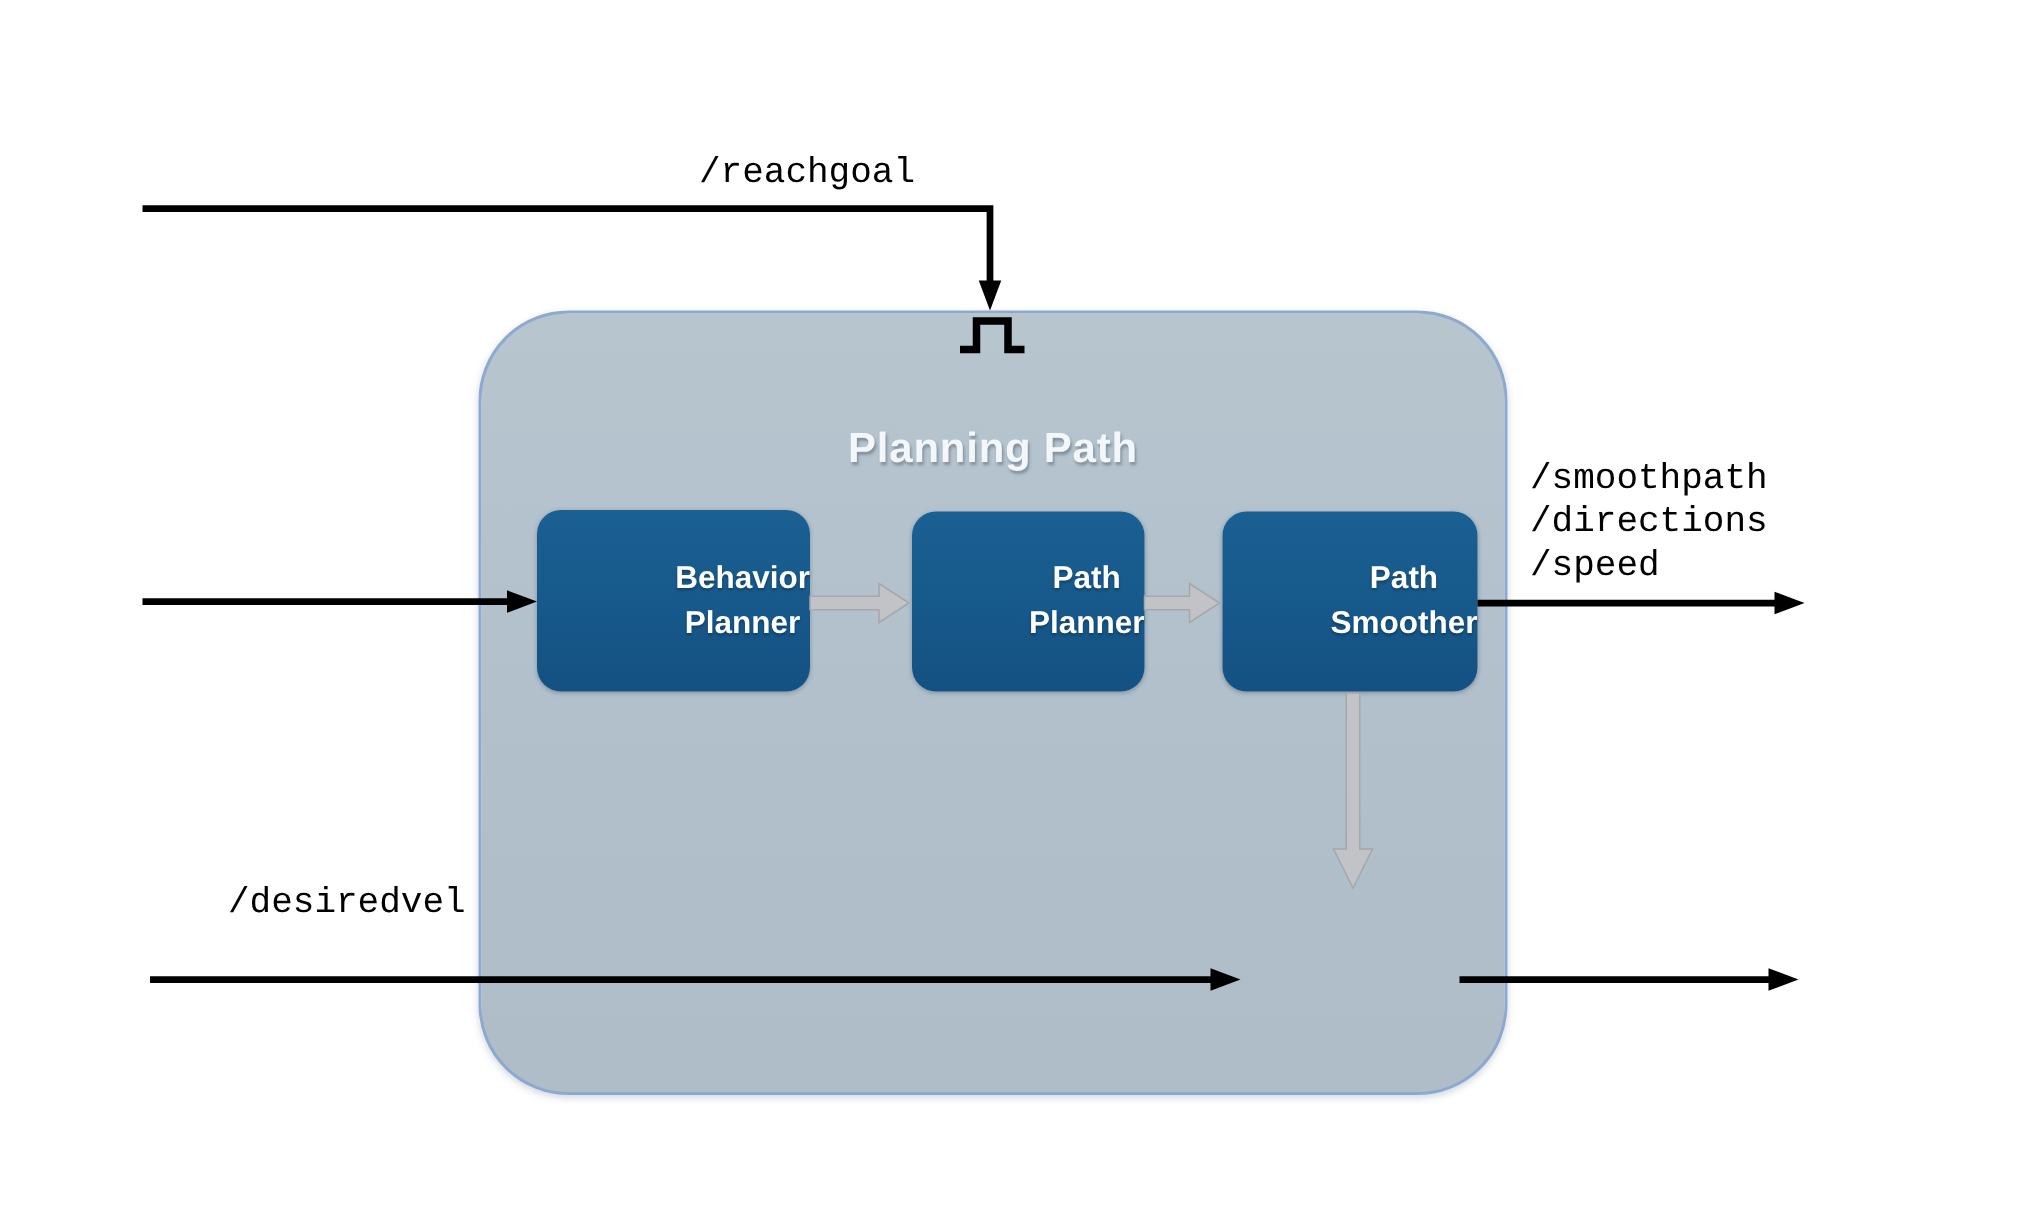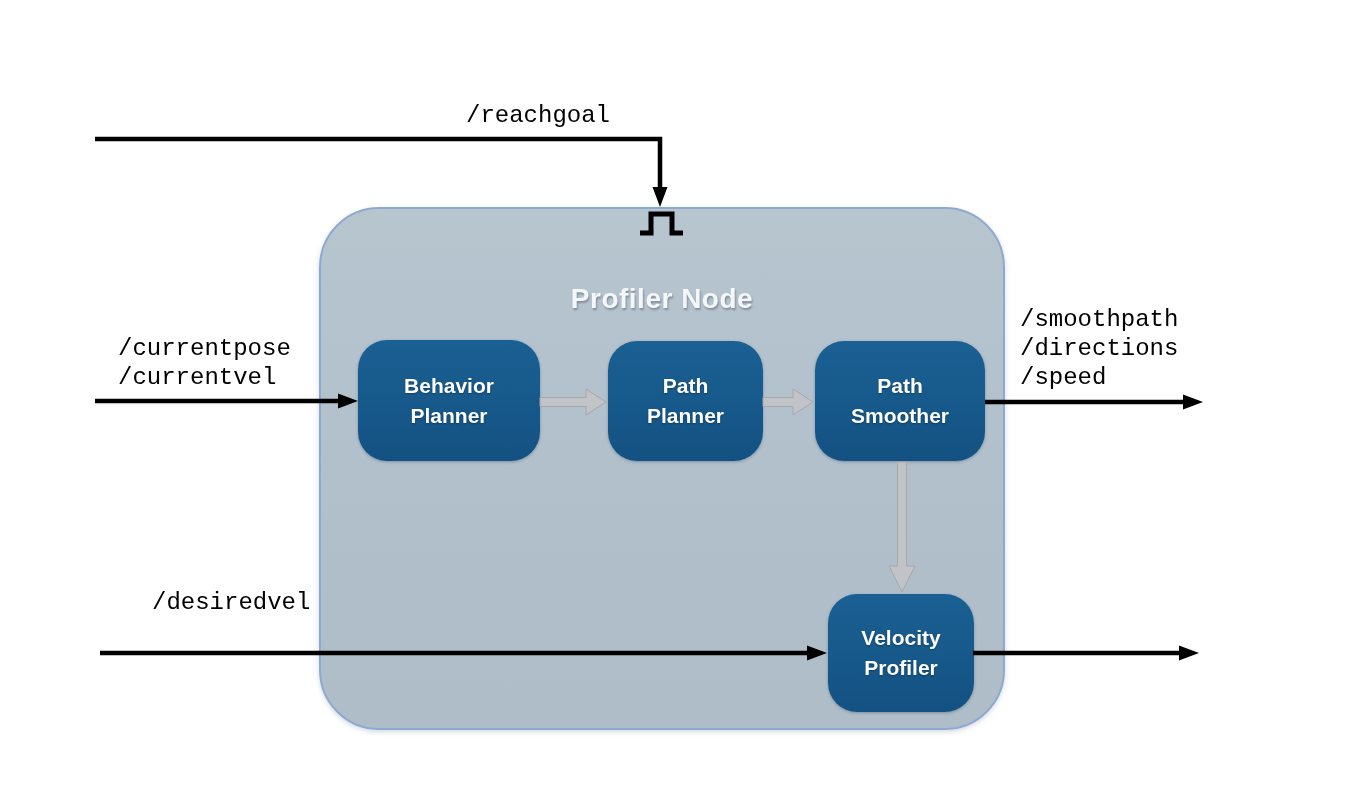--- a/index.html
+++ b/index.html
@@ -17,22 +17,22 @@
   }
   .node-title {
     position:absolute; left:319px; top:283px; width:686px;
     text-align:center; font-size:28px; font-weight:bold; color:#f4f7f9;
     letter-spacing:0.5px; text-shadow:1px 2px 2px rgba(90,100,115,0.55);
   }
   
   .block {
     position:absolute; box-sizing:border-box;
     background:linear-gradient(180deg,#1b6093 0%, #175a8c 45%, #145182 100%);
-    border-radius:29px; color:#ffffff;
-    display:flex; align-items:center; justify-content:center;
+    border-radius:16px; color:#ffffff;
+    display:flex; align-items:center; justify-content:flex-end;
     box-shadow:0 1px 3px rgba(30,60,90,0.35);
   }
   .block-label {
     white-space:pre-line; text-align:center;
     font-size:21px; font-weight:bold; line-height:30px;
     text-shadow:0 1px 2px rgba(0,0,0,0.3);
   }
   #b-behavior  { left:358px; top:340px; width:182px; height:121px; }
   #b-pathplanner { left:608px; top:341px; width:155px; height:120px; }
   #b-smoother  { left:815px; top:341px; width:170px; height:120px; }
@@ -50,42 +50,36 @@
   #t-velprofile { left:1016px; top:612px; }
   
   svg.arrows { position:absolute; left:0; top:0; z-index:5; pointer-events:none; }
 </style>
 </head>
 <body>
 
 <div class="stage">
 
   <div class="container-box"></div>
-  <div class="node-title">Profiler Node</div>
+  <div class="node-title">Planning Path</div>
 
   <div class="block" id="b-behavior">
     <span class="block-label">Behavior
 Planner</span>
   </div>
   <div class="block" id="b-pathplanner">
     <span class="block-label">Path
 Planner</span>
   </div>
   <div class="block" id="b-smoother">
     <span class="block-label">Path
 Smoother</span>
   </div>
-  <div class="block" id="b-velocity">
-    <span class="block-label">Velocity
-Profiler</span>
-  </div>
 
   <div class="topic" id="t-reachgoal">/reachgoal</div>
-  <div class="topic" id="t-inputs">/currentpose
-/currentvel</div>
   <div class="topic" id="t-outputs">/smoothpath
 /directions
 /speed</div>
   <div class="topic" id="t-desiredvel">/desiredvel</div>
 
   <svg class="arrows" width="1352" height="804" viewBox="0 0 1352 804">
 
     <g fill="none" stroke-width="4.5" stroke="#000000">
       <polyline points="95,139 660,139 660,189"></polyline>
       <line x1="95" y1="401" x2="340" y2="401"></line>

